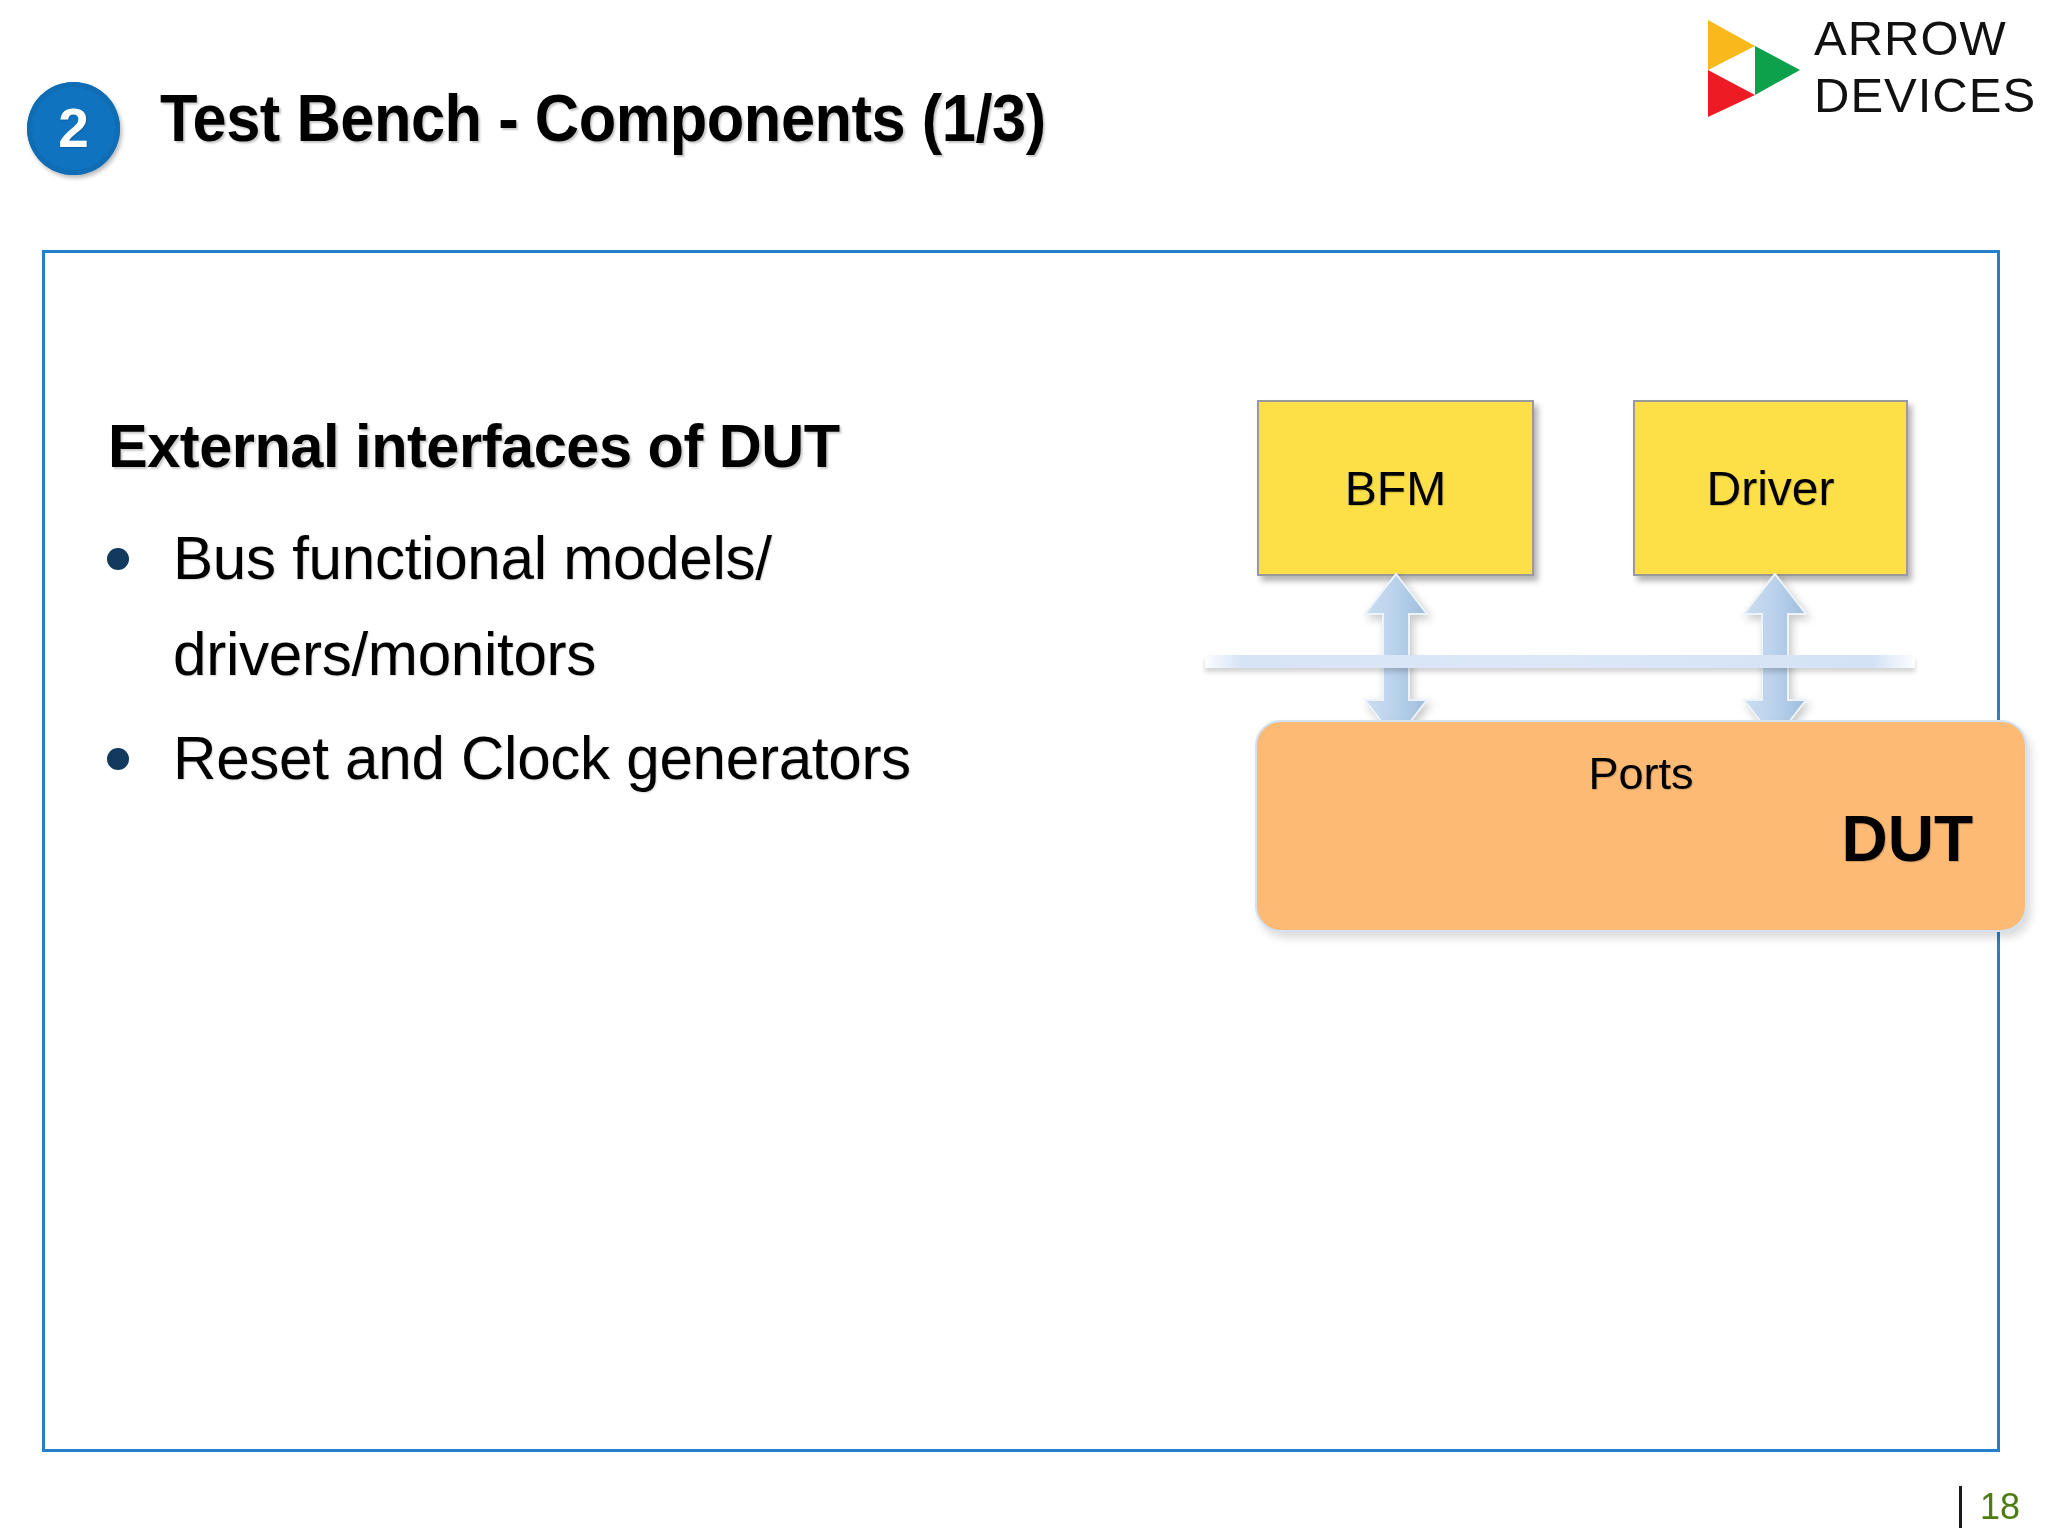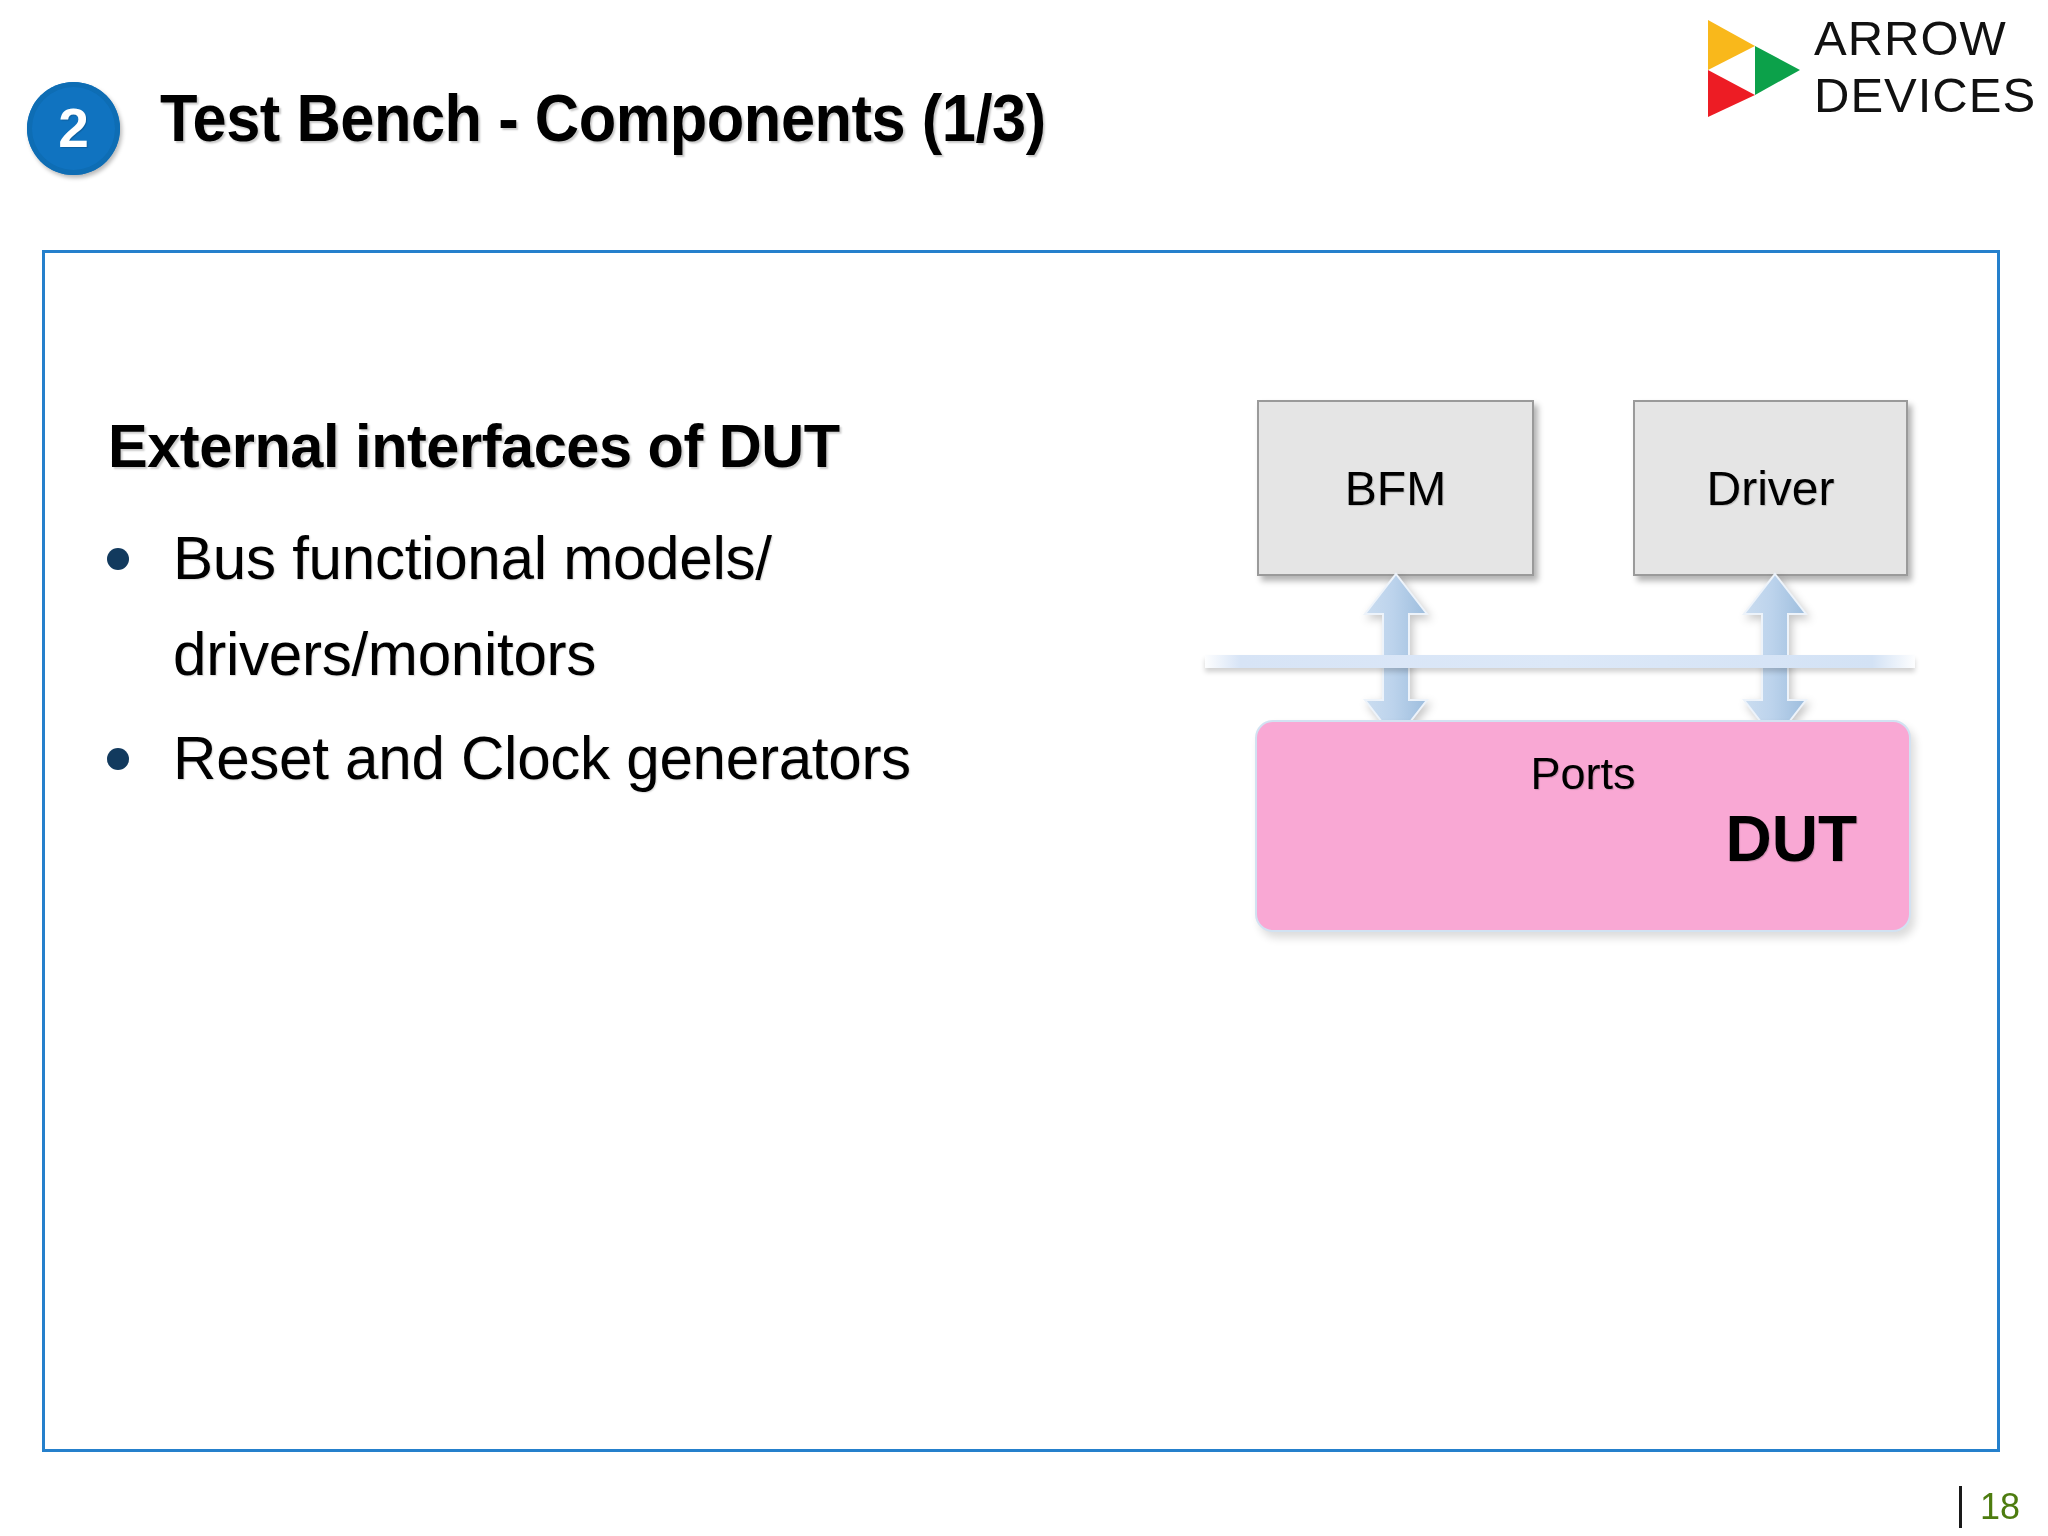--- a/index.html
+++ b/index.html
@@ -133,21 +133,21 @@
 
   
   #diagram {
     position: absolute;
     left: 1180px; top: 380px;
     width: 840px; height: 600px;
   }
 
   .proc-box {
     position: absolute;
-    background: #e5e5e5;
+    background: #fde047;
     border: 2px solid #9A9A9A;
     box-shadow: 4px 5px 6px rgba(0,0,0,0.30);
     display: flex;
     align-items: center;
     justify-content: center;
     font-size: 48px;
     color: #000000;
     box-sizing: border-box;
     text-shadow: 1px 1px 1px rgba(0,0,0,0.18);
   }
@@ -172,24 +172,24 @@
         #D7E4F6 5%,
         #DCE8F8 50%,
         #D3E2F5 94%,
         rgba(214,228,246,0.05) 100%);
     box-shadow: 0 4px 5px rgba(0,0,0,0.18);
   }
 
   #dut-box {
     position: absolute;
     left: 75px; top: 340px;
-    width: 656px; height: 212px;
-    background: #f9a8d4;
+    width: 772px; height: 212px;
+    background: #fdba74;
     border: 2px solid #D2E2F2;
-    border-radius: 18px;
+    border-radius: 26px;
     box-shadow: 4px 6px 8px rgba(0,0,0,0.14);
     box-sizing: border-box;
   }
   #label-ports {
     position: absolute;
     left: 0; right: 0; top: 26px;
     text-align: center;
     font-size: 45px;
     color: #000000;
     text-shadow: 1px 1px 1px rgba(0,0,0,0.18);

